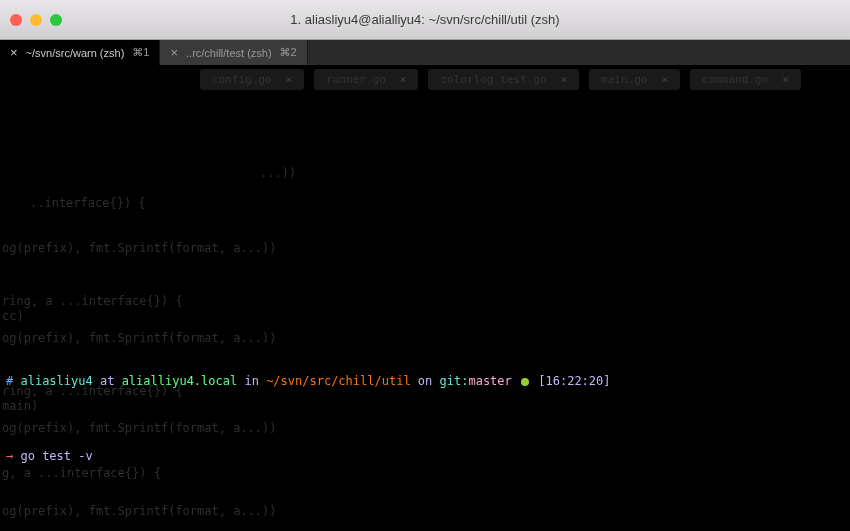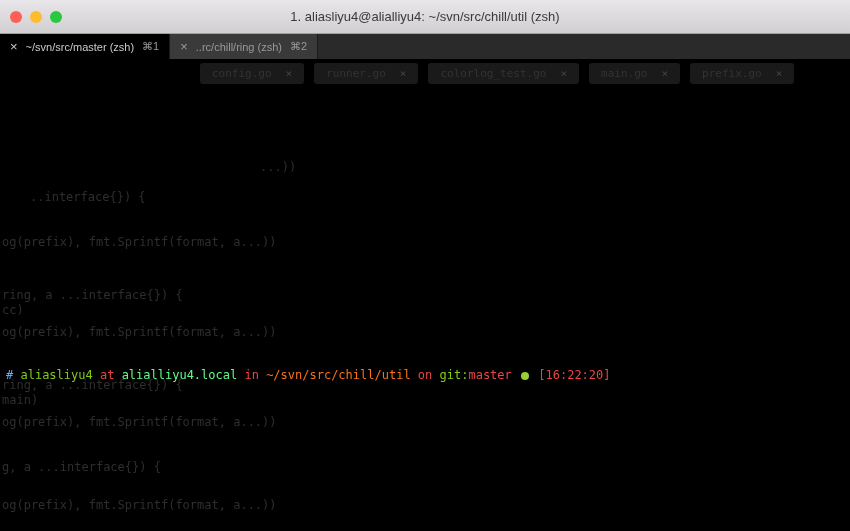--- a/index.html
+++ b/index.html
@@ -6,21 +6,21 @@
     body {
       width: 850px;
       height: 531px;
       background: #000;
       font-family: "Menlo", "Monaco", "Consolas", monospace;
       font-size: 12px;
       overflow: hidden;
       color: #ccc;
     }
     .titlebar {
-      height: 34px;
+      height: 40px;
       background: linear-gradient(#e8e6e8, #d1cfd1);
       border-bottom: 1px solid #a0a0a0;
       display: flex;
       align-items: center;
       position: relative;
     }
     .traffic-lights {
       display: flex;
       gap: 8px;
       padding-left: 10px;
@@ -77,26 +77,26 @@
       white-space: pre;
     }
     .ghost {
       position: absolute;
       color: #2e2e2e;
       white-space: pre;
       pointer-events: none;
     }
     .line { white-space: pre; }
     .c-blue { color: #5fafff; }
-    .c-cyan { color: #84cc16; }
-    .c-white { color: #ef4444; margin-top: 26px; }
+    .c-cyan { color: #5eead4; }
+    .c-white { color: #c4b5fd; margin-top: 26px; }
     .c-red { color: #ff5f5f; }
     .c-green { color: #5fff87; }
     .c-yellow { color: #f97316; }
-    .c-pink { color: #ef4444; }
+    .c-pink { color: #f9a8d4; }
     .dot-green {
       display: inline-block;
       width: 8px; height: 8px;
       background: #9acd32;
       border-radius: 50%;
       vertical-align: middle;
       margin: 0 2px;
     }
     .ghost-tabs {
       position: absolute;
@@ -126,58 +126,59 @@
     <div class="tl red"></div>
     <div class="tl yellow"></div>
     <div class="tl green"></div>
   </div>
   <div class="title-text">1. aliasliyu4@alialliyu4: ~/svn/src/chill/util (zsh)</div>
 </div>
 
 <div class="tabbar">
   <div class="tab active">
     <span class="tab-close">×</span>
-    <span>~/svn/src/master (zsh)</span>
+    <span>~/svn/src/warn (zsh)</span>
     <span class="tab-shortcut">⌘1</span>
   </div>
   <div class="tab inactive">
     <span class="tab-close">×</span>
-    <span>..rc/chill/ring (zsh)</span>
+    <span>..rc/chill/test (zsh)</span>
     <span class="tab-shortcut">⌘2</span>
   </div>
 </div>
 
 <div class="terminal">
 
   
   <div class="ghost-tabs">
     <div class="ghost-tab"><span>config.go</span><span class="gx">×</span></div>
     <div class="ghost-tab"><span>runner.go</span><span class="gx">×</span></div>
     <div class="ghost-tab"><span>colorlog_test.go</span><span class="gx">×</span></div>
     <div class="ghost-tab"><span>main.go</span><span class="gx">×</span></div>
-    <div class="ghost-tab"><span>prefix.go</span><span class="gx">×</span></div>
+    <div class="ghost-tab"><span>command.go</span><span class="gx">×</span></div>
   </div>
 
   
   <div class="ghost" style="top:100px; left:260px;">...))</div>
   <div class="ghost" style="top:130px; left:30px;">..interface{}) {</div>
   <div class="ghost" style="top:175px; left:2px;">og(prefix), fmt.Sprintf(format, a...))</div>
   <div class="ghost" style="top:228px; left:2px;">ring, a ...interface{}) {</div>
   <div class="ghost" style="top:243px; left:2px;">cc)</div>
   <div class="ghost" style="top:265px; left:2px;">og(prefix), fmt.Sprintf(format, a...))</div>
   <div class="ghost" style="top:318px; left:2px;">ring, a ...interface{}) {</div>
   <div class="ghost" style="top:333px; left:2px;">main)</div>
   <div class="ghost" style="top:355px; left:2px;">og(prefix), fmt.Sprintf(format, a...))</div>
   <div class="ghost" style="top:400px; left:2px;">g, a ...interface{}) {</div>
   <div class="ghost" style="top:438px; left:2px;">og(prefix), fmt.Sprintf(format, a...))</div>
 
   
   <div class="line"><span class="c-blue">#</span> <span class="c-cyan">aliasliyu4</span><span class="c-white"> at </span><span class="c-green">alialliyu4.local</span><span class="c-white"> in </span><span class="c-yellow">~/svn/src/chill/util</span><span class="c-white"> on </span><span class="c-cyan">git:</span><span class="c-pink">master</span> <span class="dot-green"></span> <span class="c-white">[16:22:20]</span></div>
 
   
+  <div class="line"><span class="c-red">→</span> <span class="c-white">go test -v</span></div>
 
   
 
   
   
 
   
   
   
   

